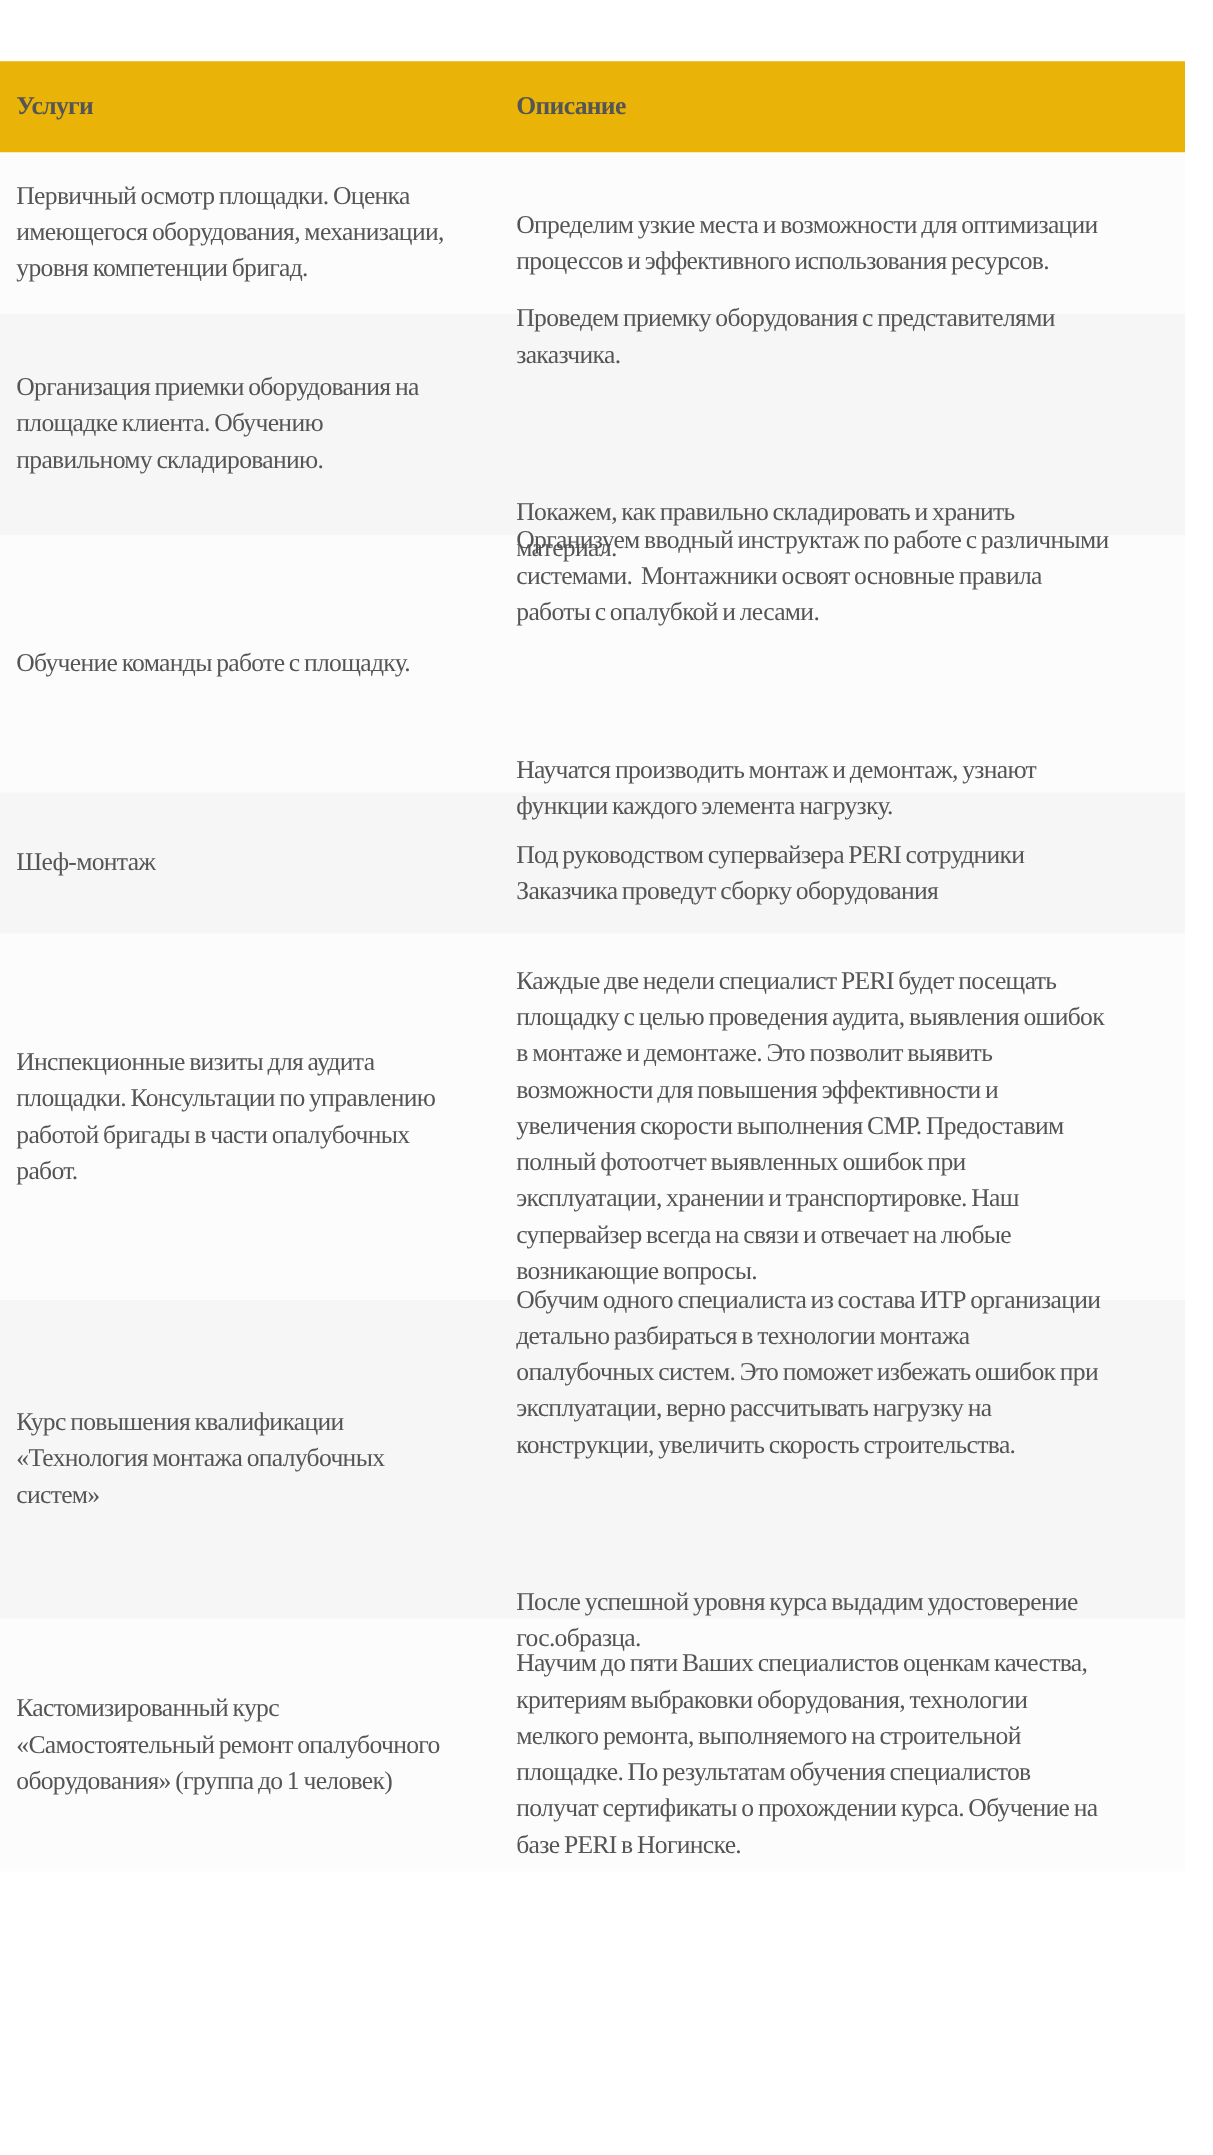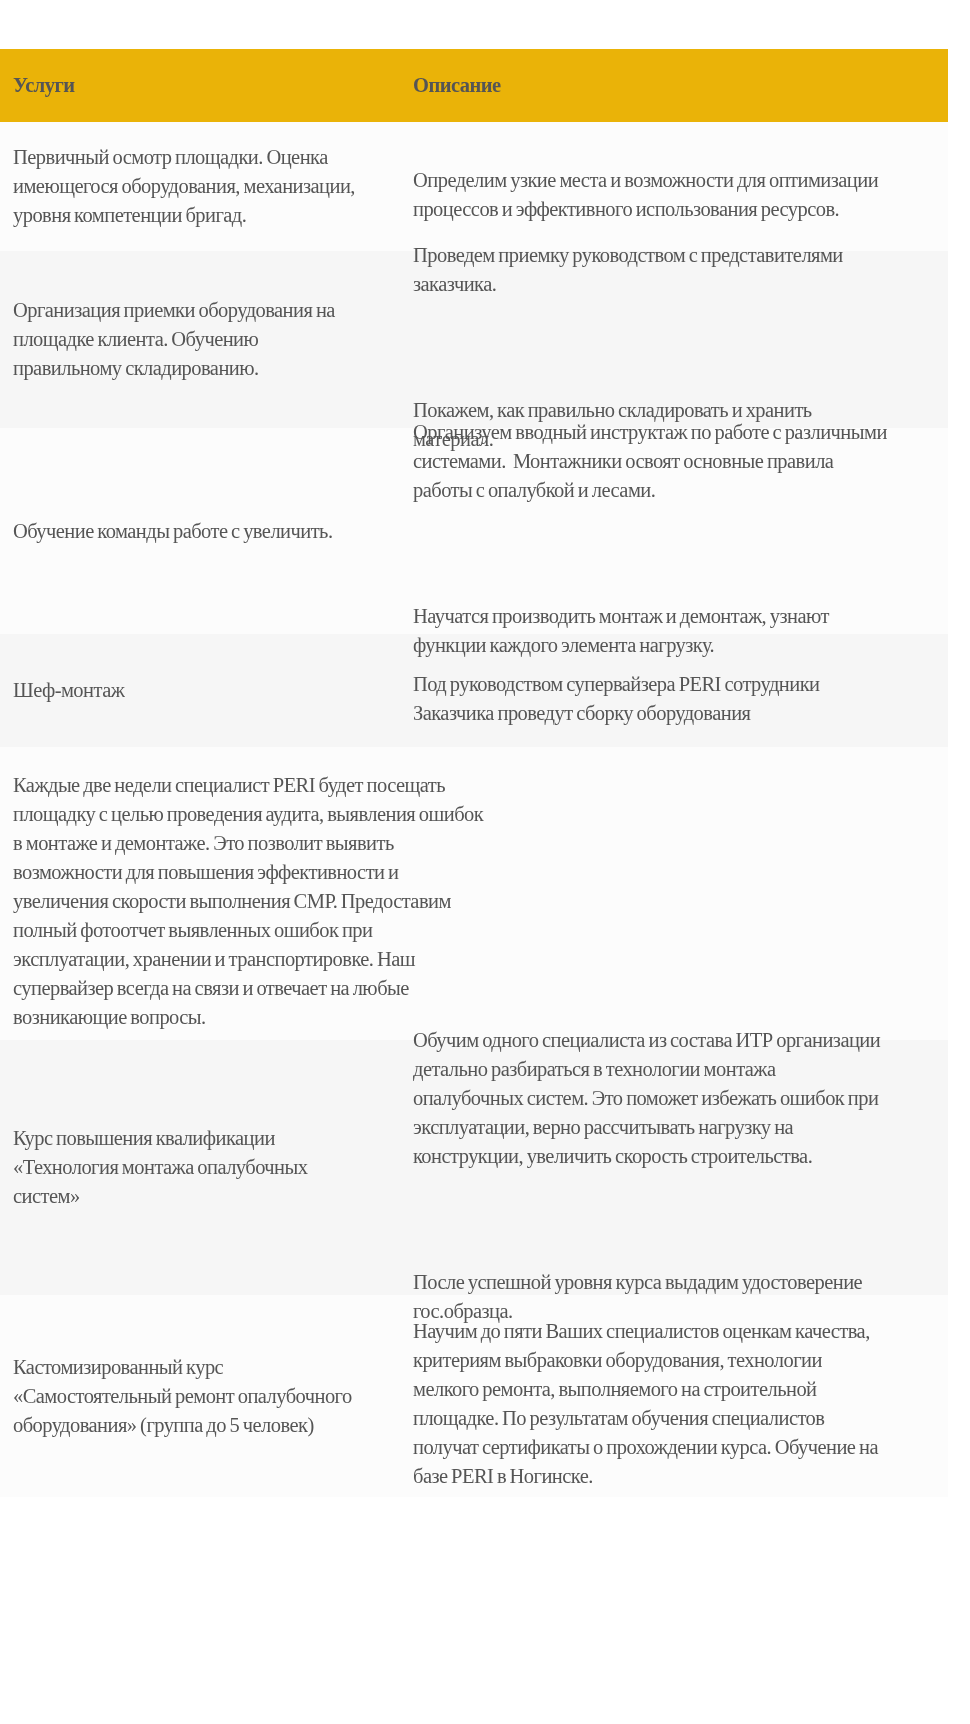--- a/index.html
+++ b/index.html
@@ -65,47 +65,51 @@
       <span class="para">Определим узкие места и возможности для оптимизации
 процессов и эффективного использования ресурсов.</span>
     </div>
   </div>
 
   <div class="row even" style="height:177px">
     <div class="cell col-service">Организация приемки оборудования на
 площадке клиента. Обучению
 правильному складированию.</div>
     <div class="cell col-desc">
-      <span class="para">Проведем приемку руководством с представителями
+      <span class="para">Проведем приемку оборудования с представителями
 заказчика.</span>
       <span class="para">Покажем, как правильно складировать и хранить
 материал.</span>
     </div>
   </div>
 
   <div class="row odd" style="height:206px">
-    <div class="cell col-service">Обучение команды работе с увеличить.</div>
+    <div class="cell col-service">Обучение команды работе с площадку.</div>
     <div class="cell col-desc">
       <span class="para">Организуем вводный инструктаж по работе с различными
 системами.  Монтажники освоят основные правила
 работы с опалубкой и лесами.</span>
       <span class="para">Научатся производить монтаж и демонтаж, узнают
 функции каждого элемента нагрузку.</span>
     </div>
   </div>
 
   <div class="row even" style="height:113px">
     <div class="cell col-service">Шеф-монтаж</div>
     <div class="cell col-desc">
       <span class="para">Под руководством супервайзера PERI сотрудники
 Заказчика проведут сборку оборудования</span>
     </div>
   </div>
 
   <div class="row odd" style="height:293px">
+    <div class="cell col-service">Инспекционные визиты для аудита
+площадки. Консультации по управлению
+работой бригады в части опалубочных
+работ.</div>
     <div class="cell col-desc">
       <span class="para">Каждые две недели специалист PERI будет посещать
 площадку с целью проведения аудита, выявления ошибок
 в монтаже и демонтаже. Это позволит выявить
 возможности для повышения эффективности и
 увеличения скорости выполнения СМР. Предоставим
 полный фотоотчет выявленных ошибок при
 эксплуатации, хранении и транспортировке. Наш
 супервайзер всегда на связи и отвечает на любые
 возникающие вопросы.</span>
@@ -123,21 +127,21 @@
 эксплуатации, верно рассчитывать нагрузку на
 конструкции, увеличить скорость строительства.</span>
       <span class="para">После успешной уровня курса выдадим удостоверение
 гос.образца.</span>
     </div>
   </div>
 
   <div class="row odd" style="height:202px">
     <div class="cell col-service">Кастомизированный курс
 «Самостоятельный ремонт опалубочного
-оборудования» (группа до 5 человек)</div>
+оборудования» (группа до 1 человек)</div>
     <div class="cell col-desc">
       <span class="para">Научим до пяти Ваших специалистов оценкам качества,
 критериям выбраковки оборудования, технологии
 мелкого ремонта, выполняемого на строительной
 площадке. По результатам обучения специалистов
 получат сертификаты о прохождении курса. Обучение на
 базе PERI в Ногинске.</span>
     </div>
   </div>
 </div>

